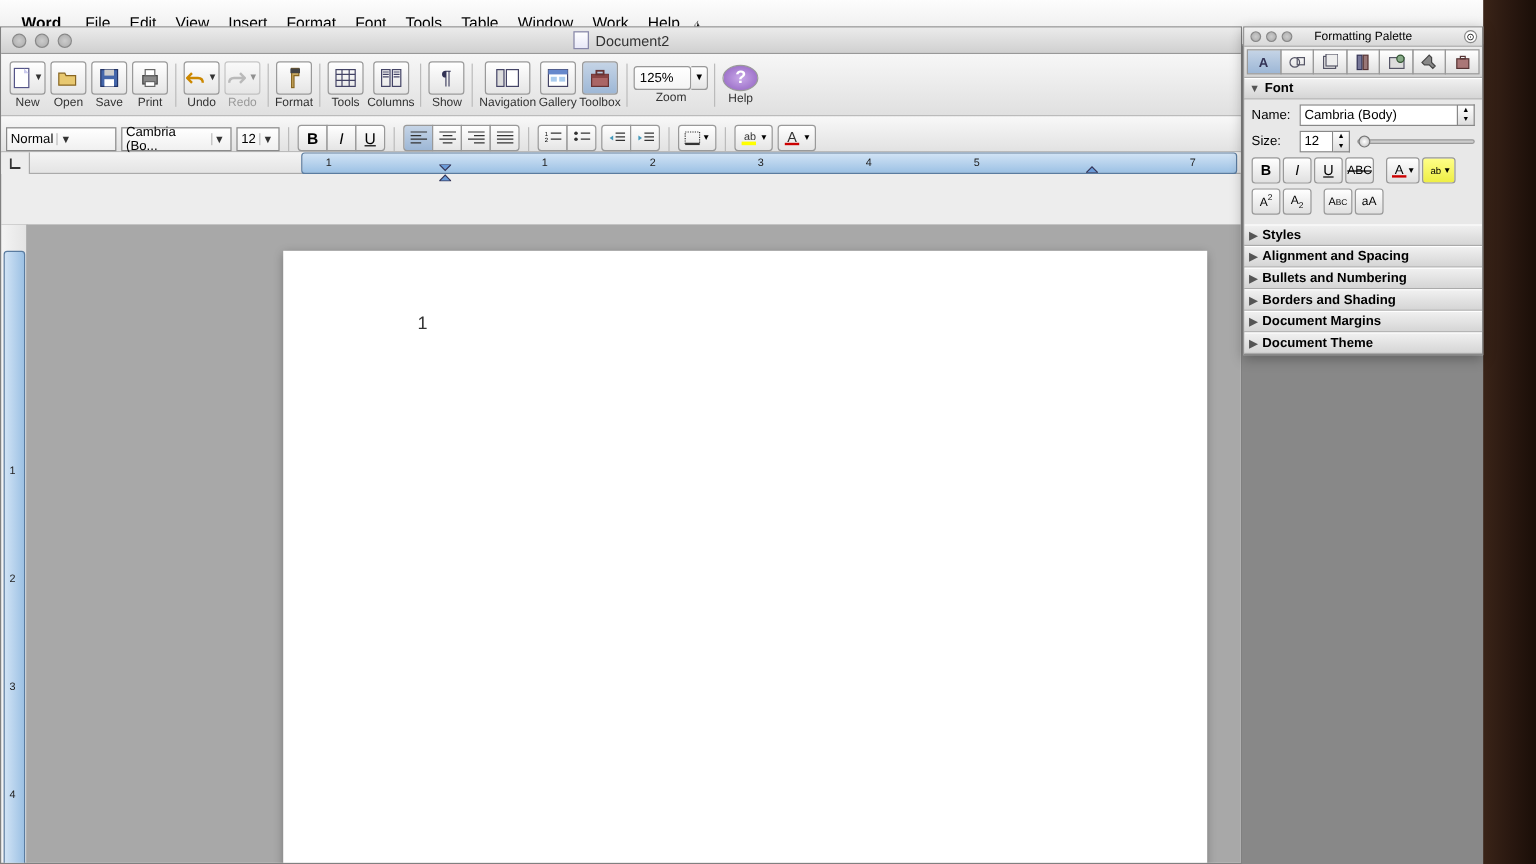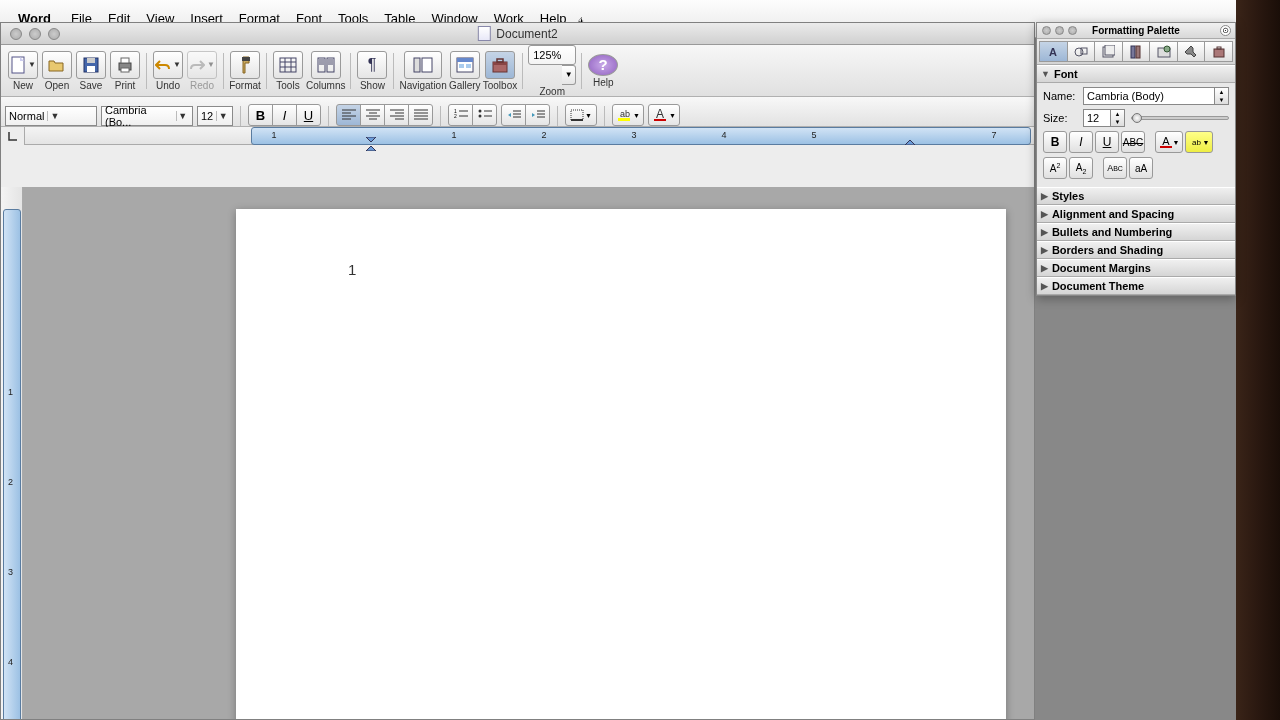--- a/index.html
+++ b/index.html
@@ -22,21 +22,21 @@
 
 .toolbar { height: 52px; background: linear-gradient(#f7f7f7,#e0e0e0); border-bottom: 1px solid #b0b0b0; display: flex; align-items: center; padding: 0 5px; }
 .tool-group { display: flex; flex-direction: column; align-items: center; margin: 0 1px; }
 .tool-btns { display: flex; gap: 0; }
 .tool-btn { height: 28px; min-width: 30px; background: linear-gradient(#ffffff,#e5e5e5); border: 1px solid #9a9a9a; border-radius: 3px; display: flex; align-items: center; justify-content: center; font-size: 15px; margin: 0 1px; position: relative; }
 .tool-btn svg { display: block; }
 .tool-btn .mini-arrow { font-size: 8px; color: #333; margin-left: 2px; }
 .tool-label { font-size: 10px; color: #333; margin-top: 1px; white-space: nowrap; }
 .tool-sep { width: 1px; height: 36px; background: #bbb; margin: 0 4px; }
 .zoom-field { height: 20px; width: 48px; background: linear-gradient(#fff,#f4f4f4); border: 1px solid #999; border-radius: 3px; font-size: 11px; display: flex; align-items: center; padding: 0 4px; }
-.zoom-wrap { display: flex; align-items: flex-end; flex-direction: column; }
+.zoom-wrap { display: flex; align-items: center; }
 .zoom-wrap .arrow-btn { width: 14px; height: 20px; background: linear-gradient(#fff,#e5e5e5); border: 1px solid #999; border-left: none; border-radius: 0 3px 3px 0; display: flex; align-items: center; justify-content: center; font-size: 8px; }
 
 
 .formatbar { height: 30px; background: linear-gradient(#f8f8f8,#e2e2e2); border-bottom: 1px solid #b0b0b0; display: flex; align-items: flex-end; padding: 0 4px; gap: 4px; }
 .combo { height: 20px; background: linear-gradient(#fff,#f0f0f0); border: 1px solid #8a8a8a; font-size: 11px; display: flex; align-items: center; padding: 0 3px; }
 .combo .arr { width: 14px; text-align: center; font-size: 9px; color: #333; border-left: 1px solid #bbb; margin-left: 3px; }
 .fmt-btn { width: 25px; height: 22px; background: linear-gradient(#ffffff,#e5e5e5); border: 1px solid #999; border-radius: 3px; display: flex; align-items: center; justify-content: center; font-size: 13px; }
 .fmt-btn.active { background: linear-gradient(#c5d4e6,#9db7d6); }
 .fmt-group { display: flex; }
 .fmt-group .fmt-btn { border-radius: 0; margin-left: -1px; }
@@ -65,21 +65,21 @@
 .v-ruler-scale { position: absolute; top: 22px; left: 2px; width: 18px; height: 670px; background: linear-gradient(90deg,#d1e3f5,#9cc1e4); border: 1px solid #5a7ca0; border-radius: 3px; }
 .v-ruler-scale .vnum { position: absolute; left: 4px; font-size: 9px; color: #222; writing-mode: horizontal-tb; transform: translateY(-50%); }
 .page { position: absolute; top: 22px; left: 235px; width: 770px; height: 676px; background: #fff; box-shadow: 0 2px 8px rgba(0,0,0,0.3); }
 .page-header { position: absolute; top: 52px; left: 112px; right: 112px; font-family: Cambria, Georgia, serif; font-size: 15px; color: #333; display: flex; justify-content: space-between; }
 
 
 .palette { position: absolute; top: 22px; left: 1036px; width: 200px; background: #e6e6e6; border: 1px solid #888; box-shadow: 0 3px 10px rgba(0,0,0,0.3); }
 .pal-titlebar { height: 16px; background: linear-gradient(#f0f0f0,#d8d8d8); border-bottom: 1px solid #aaa; display: flex; align-items: center; font-size: 10px; position: relative; }
 .pal-traffic { display: flex; gap: 4px; margin-left: 5px; }
 .pal-traffic span { width: 9px; height: 9px; border-radius: 50%; background: radial-gradient(#ccc,#aaa); border: 1px solid #888; }
-.pal-title { position: absolute; left: 50%; transform: translateX(-50%); font-weight: bold; }
+.pal-title { position: absolute; left: 50%; transform: translateX(-50%); }
 .pal-coll { position: absolute; right: 4px; width: 11px; height: 11px; border-radius: 50%; border: 1px solid #888; background: #fff; font-size: 8px; display: flex; align-items: center; justify-content: center; }
 .pal-iconbar { height: 26px; background: linear-gradient(#ececec,#d4d4d4); border-bottom: 1px solid #aaa; display: flex; padding: 2px; gap: 0; }
 .pal-iconbtn { flex: 1; border: 1px solid #9a9a9a; background: linear-gradient(#fff,#e0e0e0); display: flex; align-items: center; justify-content: center; margin-left: -1px; }
 .pal-iconbtn:first-child { margin-left: 0; }
 .pal-iconbtn.active { background: linear-gradient(#c5d4e6,#9db7d6); }
 .pal-section-hdr { height: 18px; background: linear-gradient(#f0f0f0,#d5d5d5); border-top: 1px solid #fff; border-bottom: 1px solid #aaa; display: flex; align-items: center; padding-left: 4px; font-size: 11px; font-weight: bold; gap: 4px; }
 .pal-section-hdr .disc { font-size: 9px; color: #555; }
 .pal-font-body { padding: 4px 6px; background: #e8e8e8; }
 .pal-row { display: flex; align-items: center; margin-bottom: 4px; font-size: 11px; }
 .pal-row label { width: 40px; }

